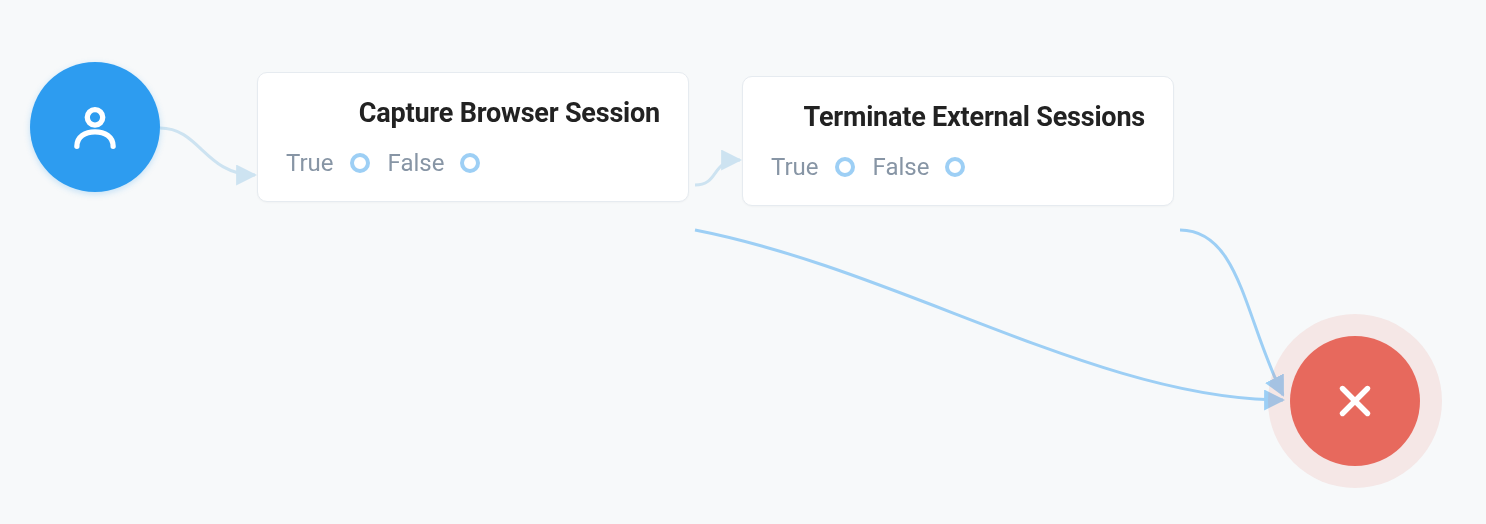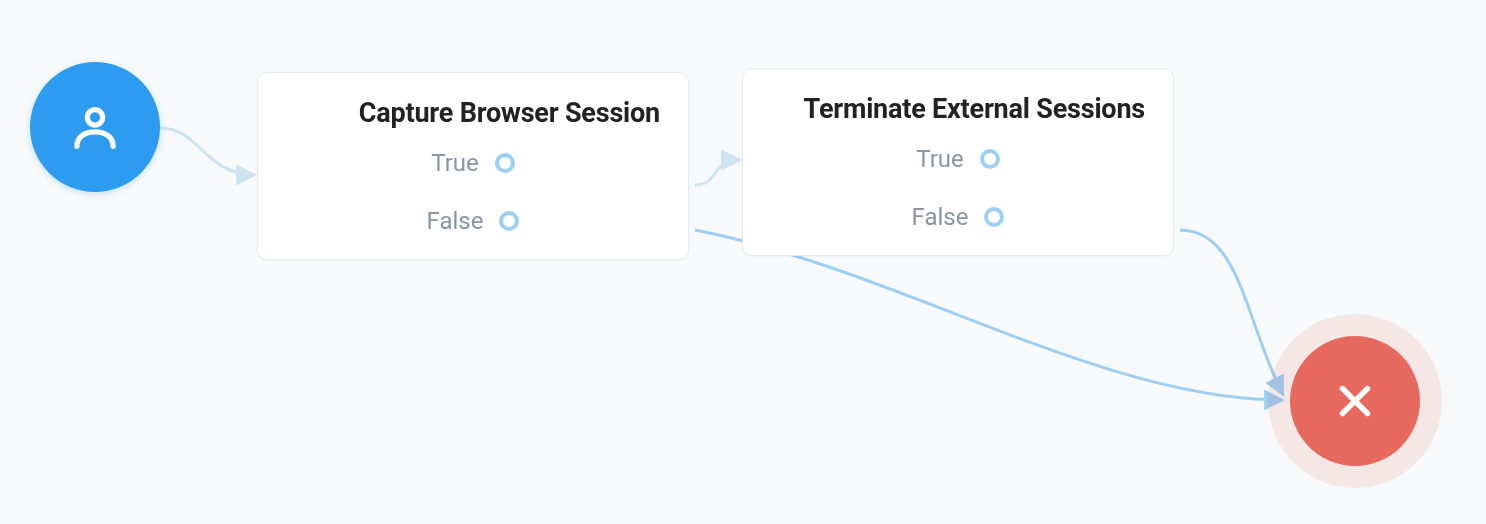--- a/index.html
+++ b/index.html
@@ -46,22 +46,21 @@
   .step-title {
     font-size: 27px;
     font-weight: 700;
     color: #222;
     padding: 24px 28px 20px 28px;
     letter-spacing: -0.2px;
     text-align: right;
   }
   .step-outputs {
     display: flex;
-    flex-direction: column;
-    gap: 30px;
+    gap: 18px;
     padding: 0 28px 24px 28px;
     align-items: center;
   }
   .output-row {
     display: flex;
     align-items: center;
     gap: 16px;
   }
   .output-label {
     font-size: 24px;
@@ -140,21 +139,21 @@
         <span class="output-label">True</span>
         <span class="output-port"></span>
       </div>
       <div class="output-row">
         <span class="output-label">False</span>
         <span class="output-port"></span>
       </div>
     </div>
   </div>
 
-  <div class="step-card" style="left:742px; top:68px;">
+  <div class="step-card" style="left:742px; top:76px;">
     <div class="step-title">Terminate External Sessions</div>
     <div class="step-outputs">
       <div class="output-row">
         <span class="output-label">True</span>
         <span class="output-port"></span>
       </div>
       <div class="output-row">
         <span class="output-label">False</span>
         <span class="output-port"></span>
       </div>

